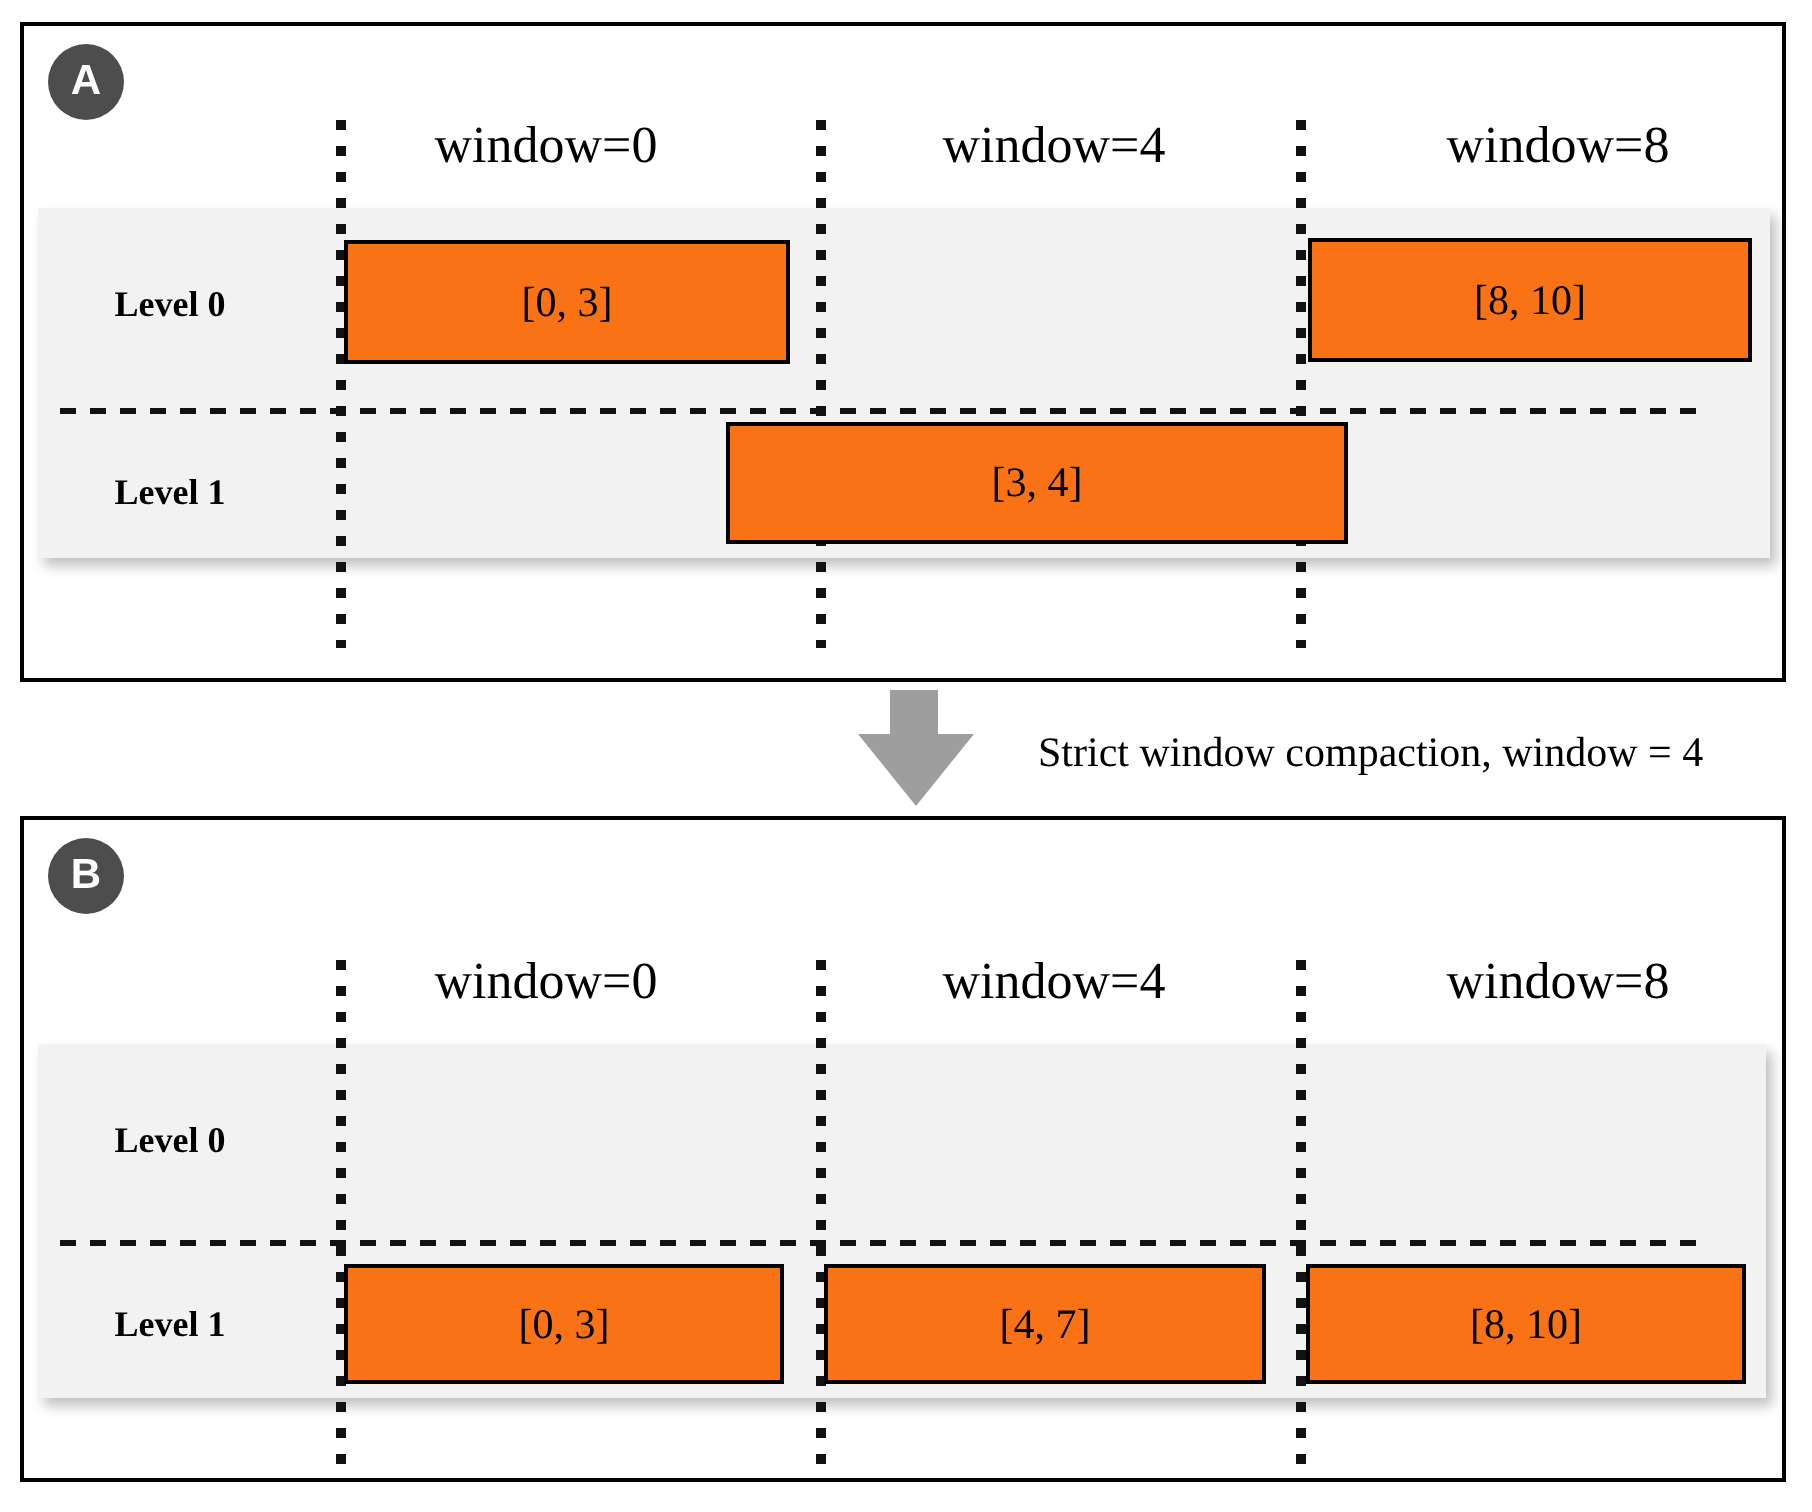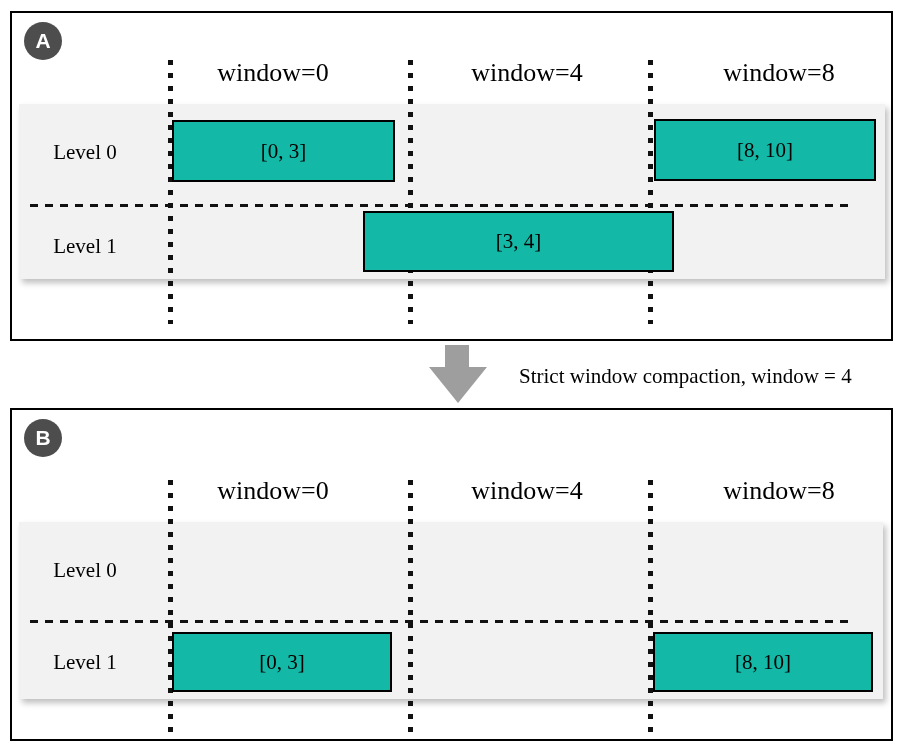--- a/index.html
+++ b/index.html
@@ -39,24 +39,24 @@
   #panel-a .vdots{top:47px;height:264px;}
   #panel-b .vdots{top:70px;height:260px;}
   .vdots.v0{left:156px;} .vdots.v1{left:396px;} .vdots.v2{left:636px;}
   .hdash{
     position:absolute;left:18px;width:824px;height:3px;z-index:2;
     background:repeating-linear-gradient(to right,#111 0 8px,transparent 8px 15px);
   }
   #panel-a .hdash{top:191px;}
   #panel-b .hdash{top:210px;}
   .rowlabel{
-    position:absolute;left:28px;width:90px;text-align:center;font-size:21px;line-height:24px;z-index:4;
+    position:absolute;left:28px;width:90px;text-align:center;font-size:18px;line-height:24px;z-index:4;font-weight:bold;
   }
   .sst{
-    position:absolute;background:#14b8a6;border:2px solid #000;z-index:5;
+    position:absolute;background:#f97316;border:2px solid #000;z-index:5;
     display:flex;align-items:center;justify-content:center;font-size:21px;box-sizing:border-box;
   }
   
   #a-box-l0-w0{left:160px;top:107px;width:223px;height:62px;}
   #a-box-l0-w8{left:642px;top:106px;width:222px;height:62px;}
   #a-box-l1   {left:351px;top:198px;width:311px;height:61px;}
   
   #b-box-l1-w0{left:160px;top:222px;width:220px;height:60px;}
   #b-box-l1-w4{left:400px;top:222px;width:221px;height:60px;}
   #b-box-l1-w8{left:641px;top:222px;width:220px;height:60px;}
@@ -123,18 +123,21 @@
     <div class="vdots v2"></div>
 
     <div class="hdash"></div>
 
     <div class="rowlabel" style="top:148px;">Level 0</div>
     <div class="rowlabel" style="top:240px;">Level 1</div>
 
     <div class="sst" id="b-box-l1-w0">
       <span>[0, 3]</span>
     </div>
+    <div class="sst" id="b-box-l1-w4">
+      <span>[4, 7]</span>
+    </div>
     <div class="sst" id="b-box-l1-w8">
       <span>[8, 10]</span>
     </div>
   </div>
 
 </div>
 
 </body></html>

